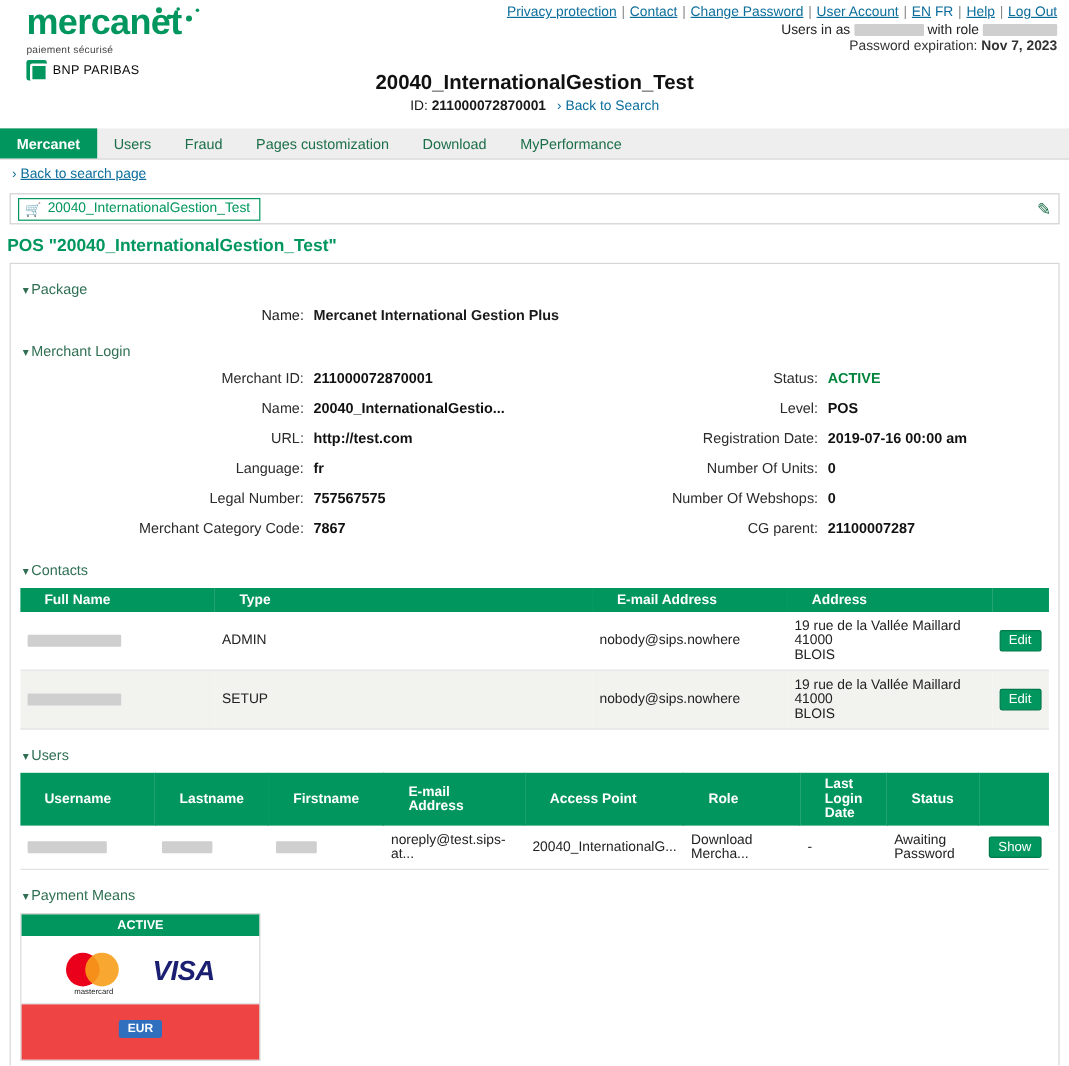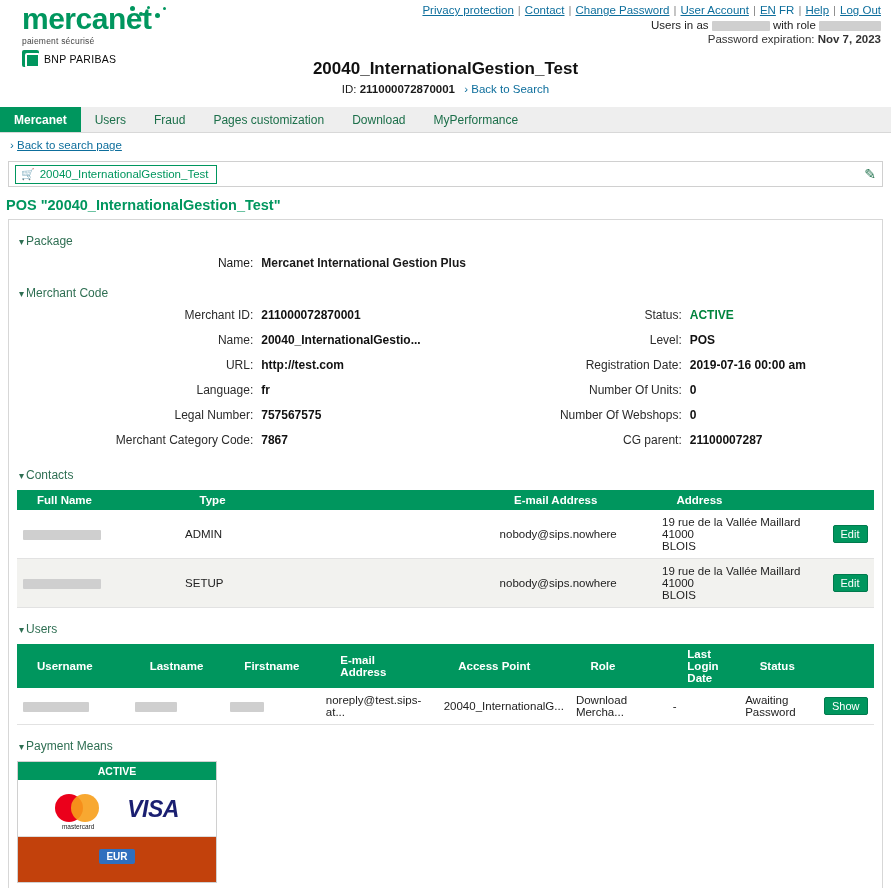--- a/index.html
+++ b/index.html
@@ -165,21 +165,21 @@
     display: flex; align-items: center; justify-content: center;
     gap: 26px; padding: 14px 0 12px 0; border-bottom: 1px solid #ddd;
     background: #fff;
   }
   .mc { position: relative; width: 46px; height: 30px; }
   .mc .c1, .mc .c2 { position: absolute; top: 0; width: 28px; height: 28px; border-radius: 50%; }
   .mc .c1 { left: 0; background: #eb001b; }
   .mc .c2 { left: 16px; background: #f79e1b; opacity: .9; }
   .mc .lbl { position: absolute; top: 29px; left: 0; width: 46px; text-align: center; font-size: 6.5px; color: #222; }
   .visa { font-size: 23px; font-weight: bold; font-style: italic; color: #1a1f71; letter-spacing: -0.5px; }
-  .pm-card .foot { padding: 12px 0 18px 0; text-align: center; background:#c2410c; }
+  .pm-card .foot { padding: 12px 0 18px 0; text-align: center; background:#ef4444; }
   .cur-badge {
     display: inline-block; background: #2f6fbe; color: #fff;
     font-size: 10px; font-weight: bold; padding: 2px 7px; border-radius: 2px;
   }
 </style>
 </head>
 <body>
 
 <div class="topbar">
   <div class="row1">
@@ -253,21 +253,21 @@
 
   <div class="section-title">
     <span class="tw">▾</span><span>Package</span>
   </div>
   <div class="pkg-row">
     <div class="lab">Name:</div>
     <div class="val">Mercanet International Gestion Plus</div>
   </div>
 
   <div class="section-title" style="margin-top:16px;">
-    <span class="tw">▾</span><span>Merchant Code</span>
+    <span class="tw">▾</span><span>Merchant Login</span>
   </div>
   <div class="field-grid">
     <div class="field-col">
       <div class="frow">
         <div class="lab">Merchant ID:</div>
         <div class="val">211000072870001</div>
       </div>
       <div class="frow">
         <div class="lab">Name:</div>
         <div class="val">20040_InternationalGestio...</div>

